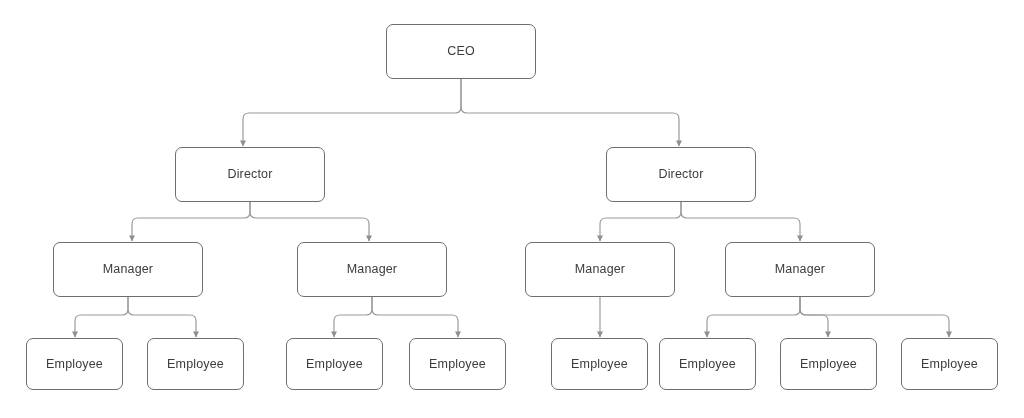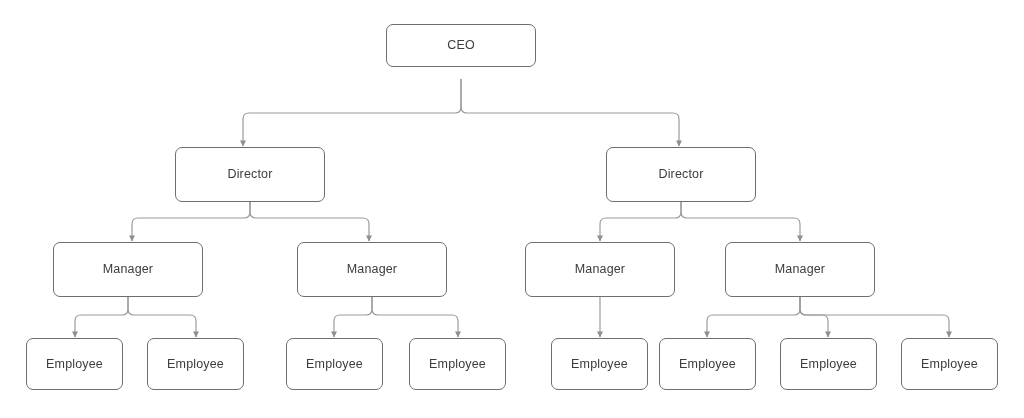--- a/index.html
+++ b/index.html
@@ -67,21 +67,21 @@
         <path d="M 372 297 L 372 309 Q 372 315 366 315 L 340 315 Q 334 315 334 321 L 334 337" marker-end="url(#arrow-head)"></path>
         <path d="M 372 297 L 372 309 Q 372 315 378 315 L 452 315 Q 458 315 458 321 L 458 337" marker-end="url(#arrow-head)"></path>
         <path d="M 600 297 L 600 337" marker-end="url(#arrow-head)"></path>
         <path d="M 800 297 L 800 309 Q 800 315 794 315 L 713 315 Q 707 315 707 321 L 707 337" marker-end="url(#arrow-head)"></path>
         <path d="M 800 297 L 800 309 Q 800 315 806 315 L 822 315 Q 828 315 828 321 L 828 337" marker-end="url(#arrow-head)"></path>
         <path d="M 800 297 L 800 309 Q 800 315 806 315 L 943 315 Q 949 315 949 321 L 949 337" marker-end="url(#arrow-head)"></path>
       </g>
   </svg>
 
   <div id="node-group">
-      <div class="node" style="left: 386px; top: 24px; width: 150px; height: 43px;">
+      <div class="node" style="left: 386px; top: 24px; width: 150px; height: 55px;">
         <span class="node-label">CEO</span>
       </div>
       <div class="node" style="left: 175px; top: 147px; width: 150px; height: 55px;">
         <span class="node-label">Director</span>
       </div>
       <div class="node" style="left: 606px; top: 147px; width: 150px; height: 55px;">
         <span class="node-label">Director</span>
       </div>
       <div class="node" style="left: 53px; top: 242px; width: 150px; height: 55px;">
         <span class="node-label">Manager</span>

